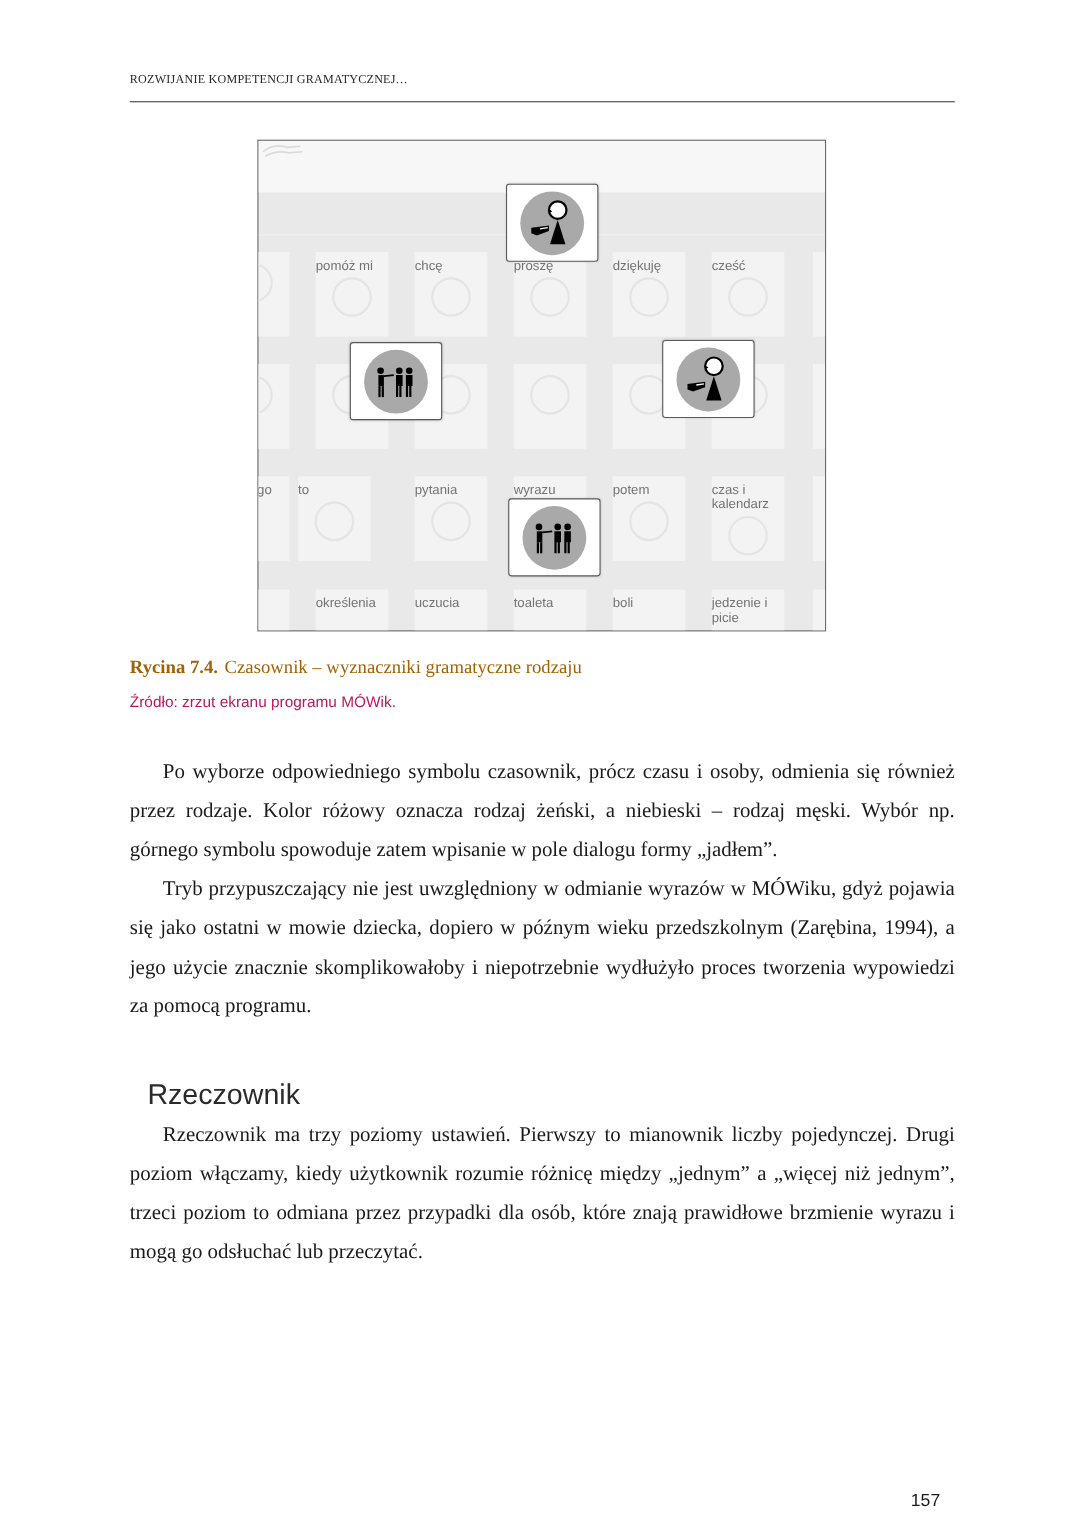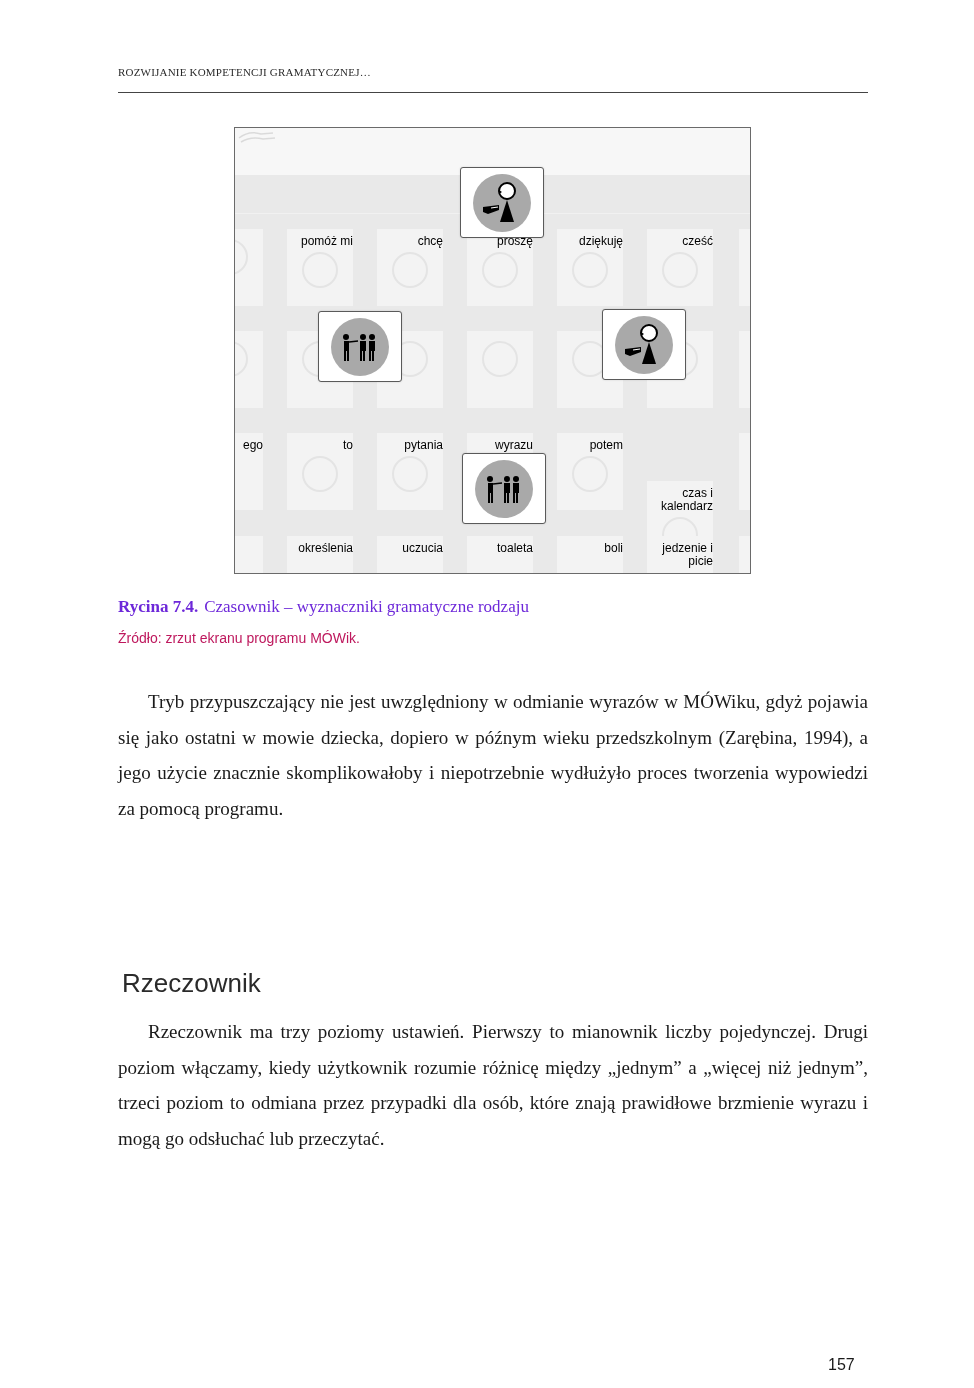--- a/index.html
+++ b/index.html
@@ -13,49 +13,49 @@
   
   .figure {
     position: absolute; left: 234px; top: 127px; width: 517px; height: 447px;
     border: 1px solid #6a6a6a; background: #e9e9e9; overflow: hidden; box-sizing: border-box;
   }
   .fig-topbar { position: absolute; left: 0; top: 0; width: 100%; height: 47px; background: #f7f7f7; }
   .fig-topbar-rule { position: absolute; left: 0; top: 85px; width: 100%; height: 1px; background: #f1f1f1; }
   .fig-corner-icon { position: absolute; left: 2px; top: 2px; width: 40px; height: 16px; opacity: 0.25; }
   .tile {
     position: absolute; width: 66px; height: 77px; background: #f3f3f3; box-sizing: border-box;
-    font-family: "Liberation Sans", sans-serif; font-size: 12px; color: #000000; text-align: right;
+    font-family: "Liberation Sans", sans-serif; font-size: 12px; color: #737373; text-align: left;
     line-height: 13px; padding-top: 6px; overflow: hidden;
   }
   .tile .glyph { display: block; margin: 4px auto 0; width: 36px; height: 36px; border: 2px solid #e4e4e4; border-radius: 50%; box-sizing: border-box; }
 
   .popup {
     position: absolute; width: 84px; height: 71px; background: #ffffff;
     border: 1px solid #5a5a5a; border-radius: 3px; box-sizing: border-box;
     box-shadow: 0 0 2px rgba(0,0,0,0.15);
     display: flex; align-items: center; justify-content: center; cursor: pointer;
   }
   .popup .disc { width: 58px; height: 58px; border-radius: 50%; background: #a9a9a9; display: flex; align-items: center; justify-content: center; }
 
   .caption-title {
-    position: absolute; left: 118px; top: 597px; font-family: "Liberation Serif", serif; font-size: 17px; color: #6d28d9;
+    position: absolute; left: 118px; top: 597px; font-family: "Liberation Serif", serif; font-size: 17px; color: #a16207;
   }
   .caption-title b { font-weight: bold; margin-right: 6px; }
   .caption-source {
     position: absolute; left: 118px; top: 630px; font-family: "Liberation Sans", sans-serif; font-size: 14px; color: #be185d;
   }
   .body-text {
     position: absolute; left: 118px; width: 750px;
     font-family: "Liberation Serif", serif; font-size: 19px; line-height: 35.5px; color: #1a1a1a;
     text-align: justify; text-align-last: left;
   }
   .body-text p { margin: 0; text-indent: 30px; }
   .section-heading {
     position: absolute; left: 118px; top: 964px; font-family: "Liberation Sans", sans-serif;
-    font-size: 26px; font-weight: normal; color: #2a2a2a; margin: 4px;
+    font-size: 26px; font-weight: normal; color: #2a2a2a; margin: 16px;
   }
   .page-number {
     position: absolute; left: 828px; top: 1312px; font-family: "Liberation Sans", sans-serif; font-size: 16px; color: #1a1a1a; margin-top: 44px;
   }
 </style>
 </head>
 <body>
 
 <div class="running-head">ROZWIJANIE KOMPETENCJI GRAMATYCZNEJ…</div>
 <div class="head-rule"></div>
@@ -89,25 +89,25 @@
     </div>
   <div class="tile" style="left:322px;top:203px;">
       <span class="glyph"></span>
     </div>
   <div class="tile" style="left:412px;top:203px;">
       <span class="glyph"></span>
     </div>
   <div class="tile" style="left:504px;top:203px;"></div>
 
   <div class="tile" style="left:-38px;top:305px;"><span style="padding-left:30px">ego</span></div>
-  <div class="tile" style="left:52px;top:305px;"><span>to</span><span class="glyph"></span></div>
+  <div class="tile" style="left:36px;top:305px;"><span>to</span><span class="glyph"></span></div>
   <div class="tile" style="left:142px;top:305px;"><span>pytania</span><span class="glyph"></span></div>
   <div class="tile" style="left:232px;top:305px;"><span>wyrazu</span></div>
   <div class="tile" style="left:322px;top:305px;"><span>potem</span><span class="glyph"></span></div>
-  <div class="tile" style="left:412px;top:305px;margin-top:48px;"><span>czas i kalendarz</span><span class="glyph"></span></div>
+  <div class="tile" style="left:412px;top:305px;"><span>czas i kalendarz</span><span class="glyph"></span></div>
   <div class="tile" style="left:504px;top:305px;"></div>
 
   <div class="tile" style="left:-38px;top:408px;"></div>
   <div class="tile" style="left:52px;top:408px;"><span>określenia</span></div>
   <div class="tile" style="left:142px;top:408px;"><span>uczucia</span></div>
   <div class="tile" style="left:232px;top:408px;"><span>toaleta</span></div>
   <div class="tile" style="left:322px;top:408px;"><span>boli</span></div>
   <div class="tile" style="left:412px;top:408px;"><span>jedzenie i picie</span></div>
   <div class="tile" style="left:504px;top:408px;"></div>
 
@@ -167,20 +167,21 @@
     </div>
   </div>
 </div>
 
 <div class="caption-title">
   <b>Rycina 7.4.</b><span>Czasownik – wyznaczniki gramatyczne rodzaju</span>
 </div>
 <div class="caption-source">Źródło:  zrzut ekranu programu MÓWik.</div>
 
 <div class="body-text" style="top:684px;">
+  <p>Po wyborze odpowiedniego symbolu czasownik, prócz czasu i osoby, odmienia się również przez rodzaje. Kolor różowy oznacza rodzaj żeński, a niebieski – rodzaj męski. Wybór np. górnego symbolu spowoduje zatem wpisanie w pole dialogu formy „jadłem”.</p>
   <p>Tryb przypuszczający nie jest uwzględniony w odmianie wyrazów w MÓWiku, gdyż pojawia się jako ostatni w mowie dziecka, dopiero w późnym wieku przedszkolnym (Zarębina, 1994), a jego użycie znacznie skomplikowałoby i niepotrzebnie wydłużyło proces tworzenia wypowiedzi za pomocą programu.</p>
 </div>
 
 <h2 class="section-heading">Rzeczownik</h2>
 
 <div class="body-text" style="top:1014px;">
   <p>Rzeczownik ma trzy poziomy ustawień. Pierwszy to mianownik liczby pojedynczej. Drugi poziom włączamy, kiedy użytkownik rozumie różnicę między „jednym” a „więcej niż jednym”, trzeci poziom to odmiana przez przypadki dla osób, które znają prawidłowe brzmienie wyrazu i mogą go odsłuchać lub przeczytać.</p>
 </div>
 
 <div class="page-number">157</div>

